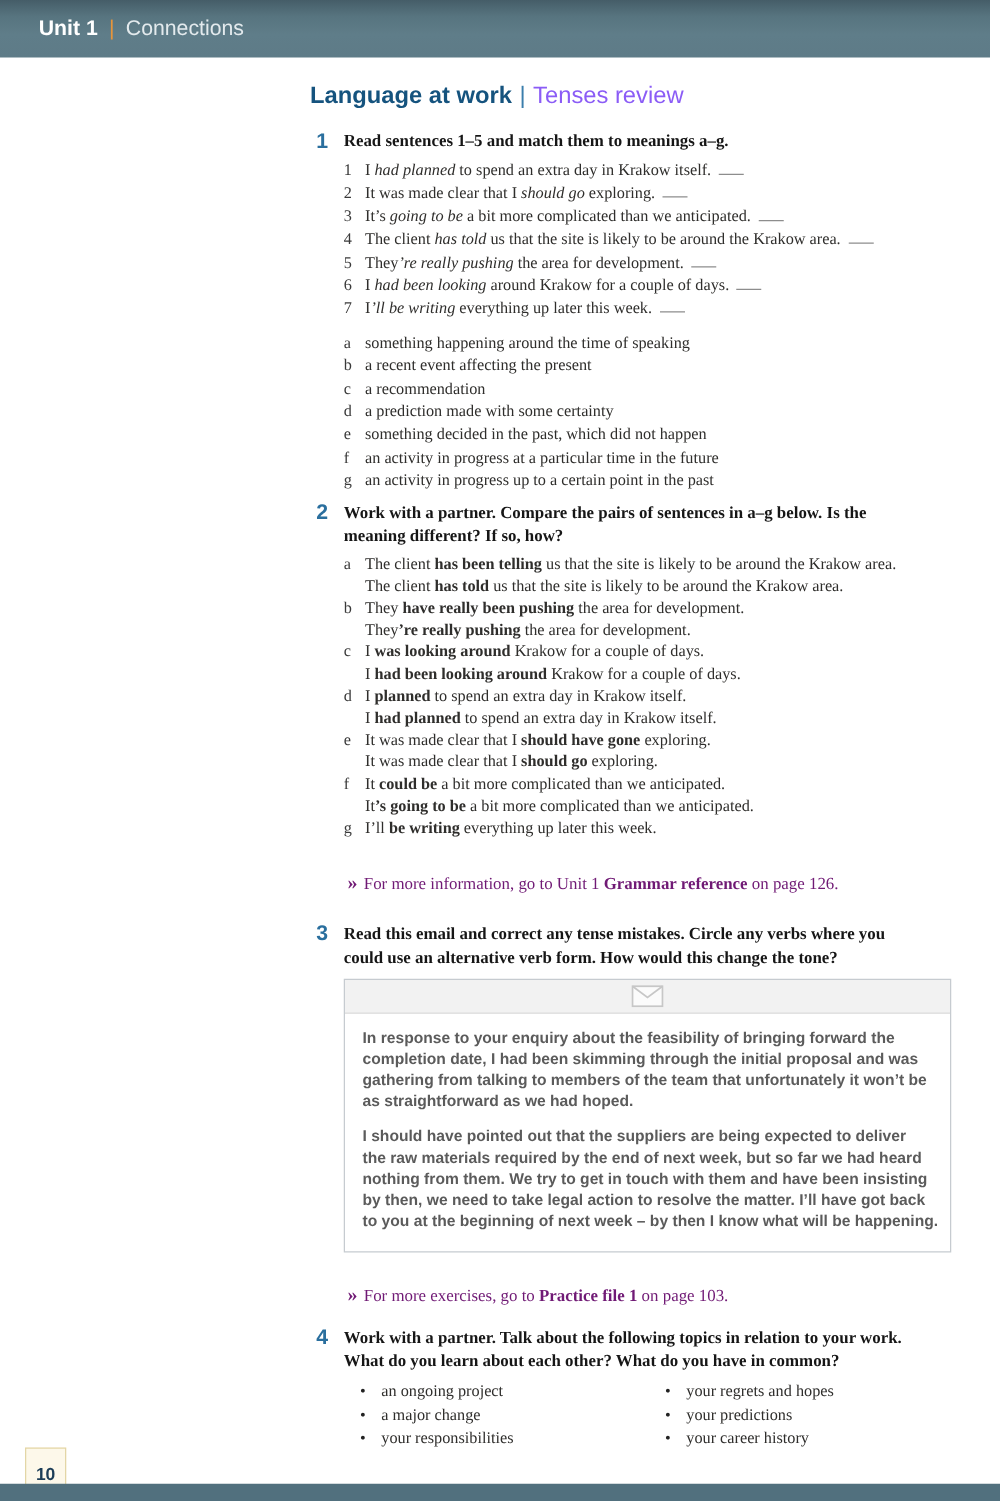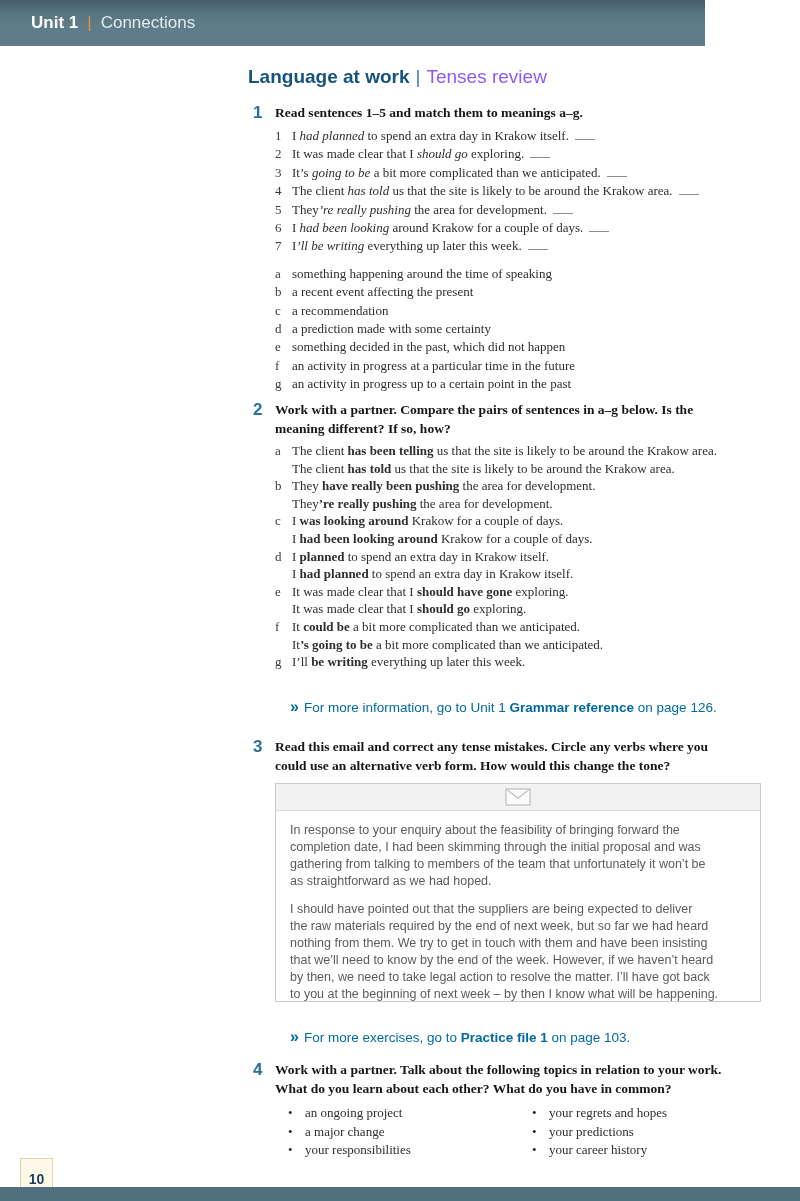--- a/index.html
+++ b/index.html
@@ -3,21 +3,21 @@
 <meta charset="utf-8">
 <style>
   * { margin:0; padding:0; box-sizing:border-box; }
   html,body { background:#ffffff; }
   .page {
     position:relative; width:800px; height:1201px; background:#ffffff;
     font-family:"Liberation Serif", serif; color:#2f2e2c; overflow:hidden;
   }
   
   .unit-bar {
-    position:absolute; top:0; left:0; width:705px; height:46px;
+    position:absolute; top:0; left:0; width:792px; height:46px;
     background:linear-gradient(180deg,#455d68 0%, #57747f 28%, #5f7d89 60%, #5e7b87 100%);
     display:flex; align-items:center; padding-left:31px;
     font-family:"Liberation Sans", sans-serif; font-size:17px;
   }
   .unit-bar .unit-label { color:#ffffff; font-weight:bold; }
   .unit-bar .unit-sep { color:#e6953b; margin:0 9px; font-weight:400; }
   .unit-bar .unit-title { color:#e3eaed; font-weight:400; }
   
   .section-title {
     position:absolute; left:248px; top:66px;
@@ -46,28 +46,28 @@
     border-bottom:1.4px solid #8d8d8d;
   }
   .meanings { margin-top:9px; }
   
   .pairs { margin-top:4px; }
   .pairs .pair { display:flex; font-size:13px; line-height:17.6px; }
   .pairs .pair .n { width:17px; flex:0 0 17px; color:#3a3a3a; }
   .pairs .pair .lines div { white-space:nowrap; }
   
   .ref {
-    position:absolute; left:290px; font-family:Liberation Sans, sans-serif;
-    font-size:13.5px; color:#0369a1; white-space:nowrap;
+    position:absolute; left:278px; font-family:Liberation Serif, serif;
+    font-size:13.5px; color:#701a75; white-space:nowrap;
   }
   .ref .arrow { font-weight:bold; font-size:16px; margin-right:6px; letter-spacing:-1px; }
   
   .email-box {
     position:absolute; left:275px; top:783px; width:486px; height:219px;
-    border:1px solid #c6cbd0; background:#ffffff;
+    border:1px solid #c6cbd0; background:#ffffff;font-weight:bold;
   }
   .email-header {
     height:27px; background:#f2f2f2; border-bottom:1px solid #dcdcdc;
     display:flex; align-items:center; justify-content:center;
   }
   .email-body {
     padding:11px 14px 0 14px; font-family:"Liberation Sans", sans-serif;
     font-size:12.5px; color:#5b5b5b;
   }
   .email-body .para { margin-bottom:11px; }
@@ -259,21 +259,20 @@
         <div class="para">
           <div>In response to your enquiry about the feasibility of bringing forward the</div>
           <div>completion date, I had been skimming through the initial proposal and was</div>
           <div>gathering from talking to members of the team that unfortunately it won’t be</div>
           <div>as straightforward as we had hoped.</div>
         </div>
         <div class="para">
           <div>I should have pointed out that the suppliers are being expected to deliver</div>
           <div>the raw materials required by the end of next week, but so far we had heard</div>
           <div>nothing from them. We try to get in touch with them and have been insisting</div>
-          <div>that we’ll need to know by the end of the week. However, if we haven’t heard</div>
           <div>by then, we need to take legal action to resolve the matter. I’ll have got back</div>
           <div>to you at the beginning of next week – by then I know what will be happening.</div>
         </div>
       </div>
   </div>
 
   <div class="ref" style="top:1028px;">
     <span class="arrow">»</span><span>For more exercises, go to </span><span class="b">Practice file 1</span><span> on page 103.</span>
   </div>
 

